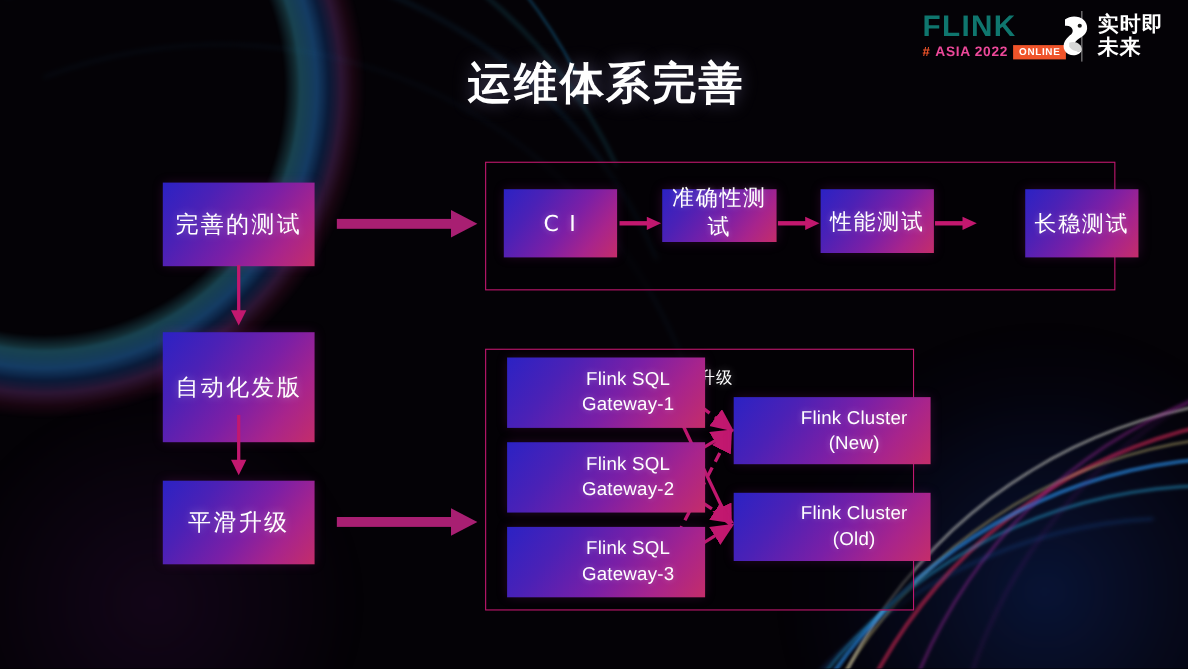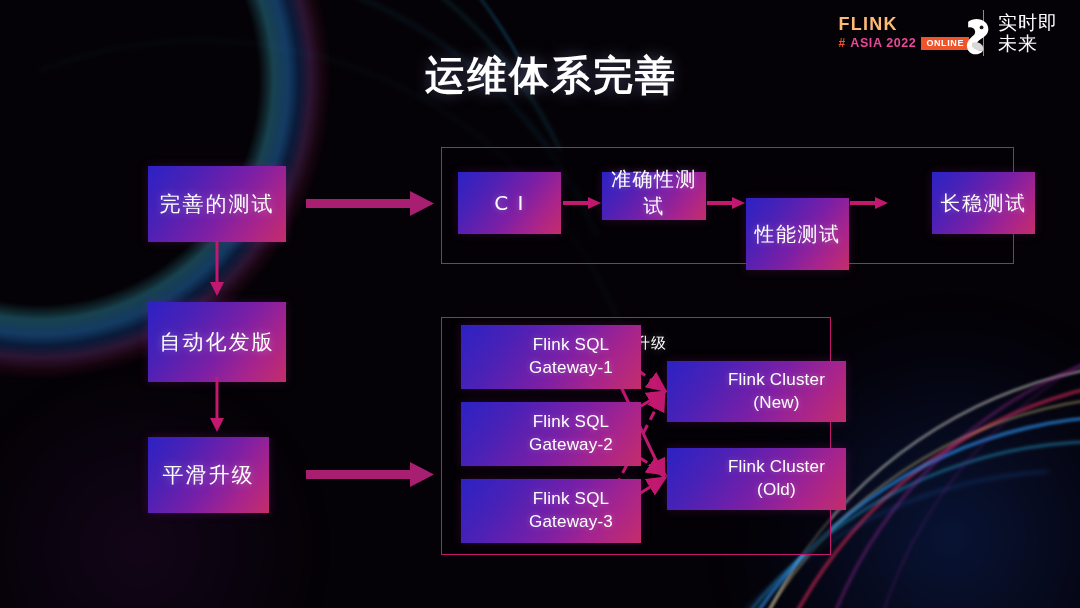--- a/index.html
+++ b/index.html
@@ -48,29 +48,29 @@
   }
   .glow-bl{
     position:absolute;left:-120px;bottom:-200px;width:520px;height:520px;border-radius:50%;
     background:radial-gradient(closest-side, rgba(70,20,90,0.22), rgba(0,0,0,0) 72%);
     filter:blur(8px);
   }
 
   
   .logo{position:absolute;right:22px;top:10px;display:flex;align-items:center;gap:14px;}
   .logo-left{display:flex;flex-direction:column;align-items:flex-start;position:relative;}
-  .logo-l1{font-family:"Liberation Sans",sans-serif;font-weight:bold;font-size:18px;letter-spacing:1.2px;color:#fdba74;line-height:0.96;}
+  .logo-l1{font-family:"Liberation Sans",sans-serif;font-weight:bold;font-size:27px;letter-spacing:1.2px;color:#0f766e;line-height:0.96;}
   .logo-l2{font-family:"Liberation Sans",sans-serif;font-weight:bold;font-size:25px;letter-spacing:0.4px;color:#fff;line-height:0.96;}
   .logo-l3{display:flex;align-items:center;gap:5px;margin-top:3px;}
   .logo-hash{color:#f0542a;font-weight:bold;font-size:12px;}
   .logo-asia{color:#ec4899;font-size:12.5px;font-weight:bold;letter-spacing:0.6px;}
   .logo-online{background:#f0542a;color:#fff;font-size:9px;font-weight:bold;padding:1.5px 5px;letter-spacing:0.6px;}
   .squirrel{position:absolute;right:-26px;top:-2px;width:46px;height:46px;}
   .logo-div{width:1px;height:46px;background:rgba(255,255,255,0.55);}
-  .logo-cn{display:flex;flex-direction:column;color:#fff;font-size:19px;font-weight:normal;line-height:1.08;letter-spacing:1px;font-family:"DejaVu Sans","Liberation Sans",sans-serif;}
+  .logo-cn{display:flex;flex-direction:column;color:#fff;font-size:19px;font-weight:bold;line-height:1.08;letter-spacing:1px;font-family:"DejaVu Sans","Liberation Sans",sans-serif;}
 
   
   .title{
     position:absolute;left:425px;top:48px;
     font-family:"DejaVu Sans","Liberation Sans",sans-serif;
     font-weight:bold;font-size:40px;color:#fff;letter-spacing:2px;
     text-shadow:0 0 16px rgba(190,190,255,0.35);
   }
 
   
@@ -150,30 +150,30 @@
 
   <div class="card cn" style="left:148px;top:166px;width:138px;height:76px;">
     <span>完善的测试</span>
   </div>
 
   <svg class="vlink" style="left:200px;top:241px;width:34px;height:56px;">
     <line x1="17" y1="0" x2="17" y2="44" stroke="#c2186f" stroke-width="3"></line>
     <polygon points="17,55 10,41 24,41" fill="#c2186f"></polygon>
   </svg>
 
-  <div class="card cn" style="left:148px;top:302px;width:138px;height:80px;">
+  <div class="card cn" style="left:148px;top:302px;width:138px;height:100px;">
     <span>自动化发版</span>
   </div>
 
   <svg class="vlink" style="left:200px;top:377px;width:34px;height:56px;">
     <line x1="17" y1="0" x2="17" y2="44" stroke="#c2186f" stroke-width="3"></line>
     <polygon points="17,55 10,41 24,41" fill="#c2186f"></polygon>
   </svg>
 
-  <div class="card cn" style="left:148px;top:437px;width:121px;height:76px;">
+  <div class="card cn" style="left:148px;top:437px;width:138px;height:76px;">
     <span>平滑升级</span>
   </div>
 
   <svg class="harrow" style="left:306px;top:186px;width:132px;height:36px;">
     <rect x="0" y="13" width="108" height="9" fill="#a81f72"></rect>
     <polygon points="128,17.5 104,5 104,30" fill="#a81f72"></polygon>
   </svg>
 
   <svg class="harrow" style="left:306px;top:457px;width:132px;height:36px;">
     <rect x="0" y="13" width="108" height="9" fill="#a81f72"></rect>
@@ -191,21 +191,21 @@
   </svg>
 
   <div class="card cn-sm" style="left:602px;top:172px;width:104px;height:48px;align-items:flex-end;">
     <span>准确性测试</span>
   </div>
   <svg class="harrow" style="left:707px;top:193px;width:40px;height:20px;">
     <rect x="0" y="8" width="27" height="4" fill="#c2186f"></rect>
     <polygon points="38,10 25,4 25,16" fill="#c2186f"></polygon>
   </svg>
 
-  <div class="card cn-sm" style="left:746px;top:172px;width:103px;height:72px;margin-top:26px;">
+  <div class="card cn-sm" style="left:746px;top:172px;width:103px;height:58px;">
     <span>性能测试</span>
   </div>
   <svg class="harrow" style="left:850px;top:193px;width:40px;height:20px;">
     <rect x="0" y="8" width="27" height="4" fill="#c2186f"></rect>
     <polygon points="38,10 25,4 25,16" fill="#c2186f"></polygon>
   </svg>
 
   <div class="card cn-sm" style="left:932px;top:172px;width:103px;height:62px;">
     <span>长稳测试</span>
   </div>

